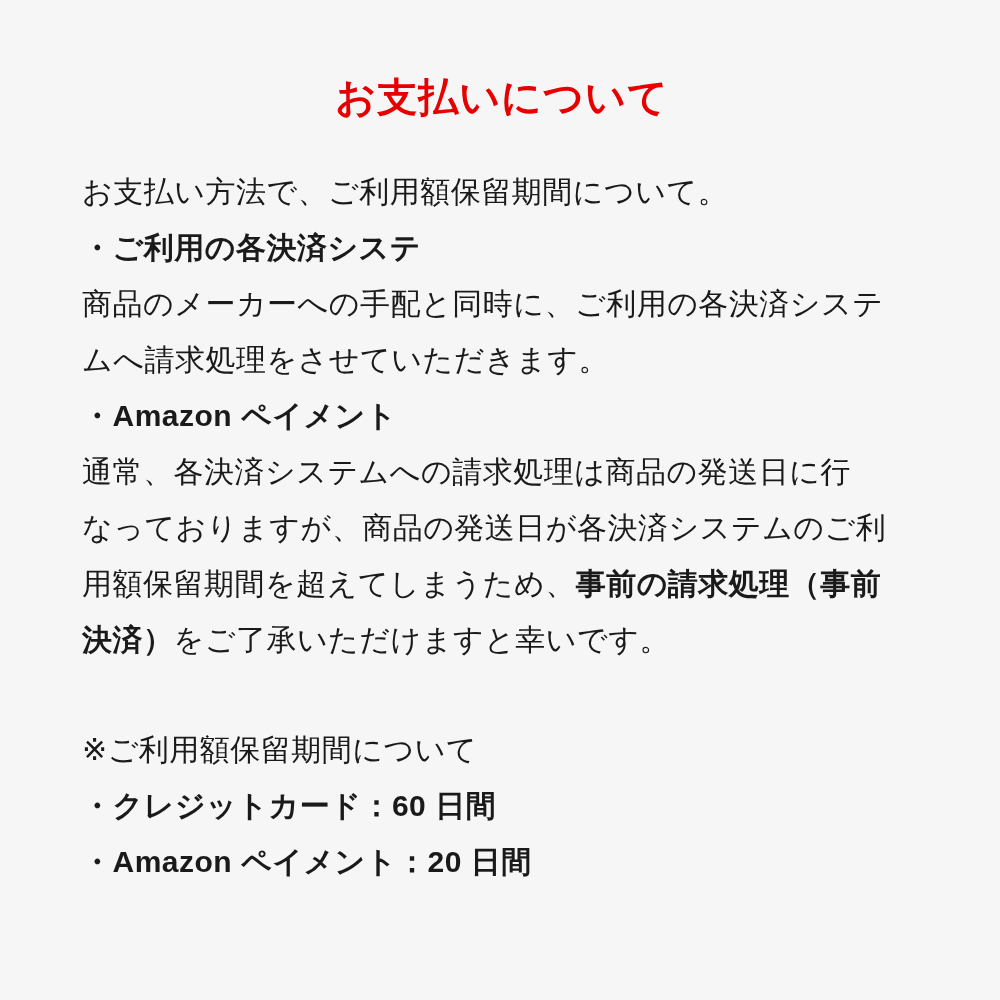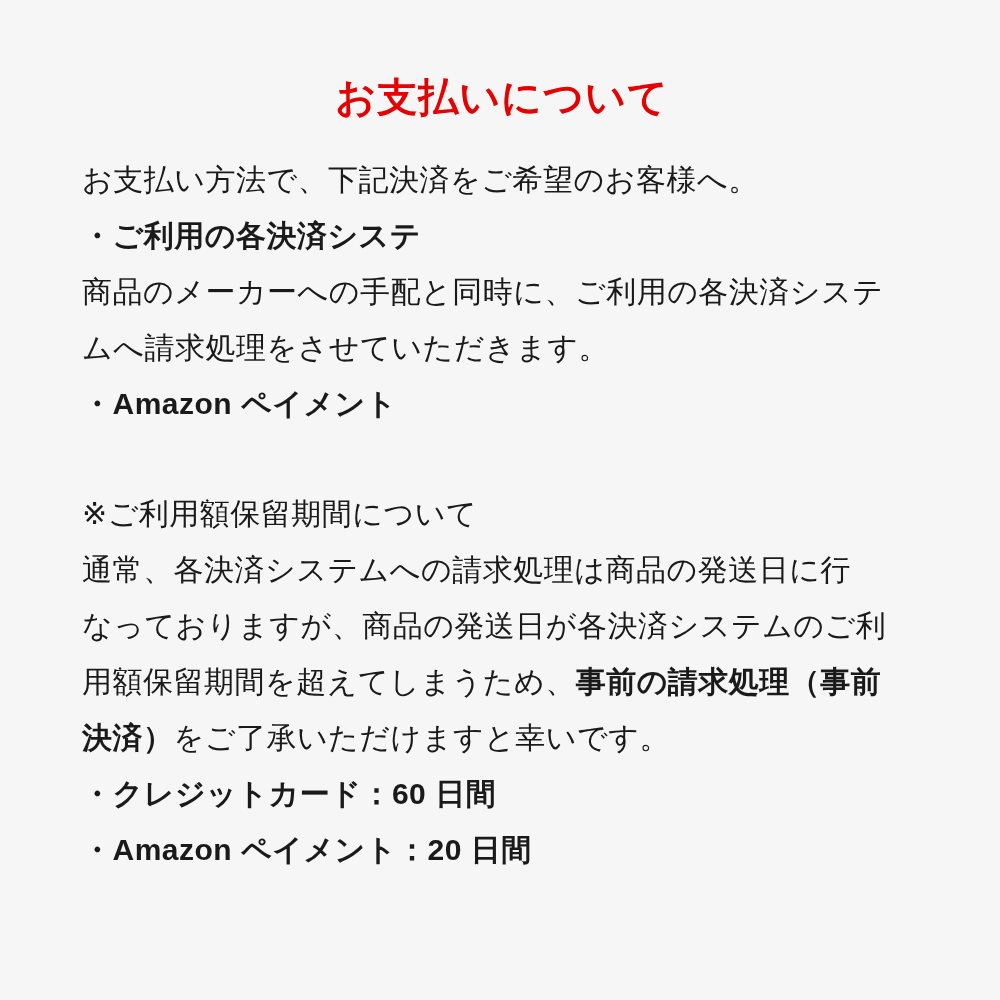--- a/index.html
+++ b/index.html
@@ -11,21 +11,21 @@
     overflow: hidden;
     font-family: "Liberation Sans", "DejaVu Sans", sans-serif;
   }
   .page {
     box-sizing: border-box;
     width: 1000px;
     height: 1000px;
     padding: 0 78px 0 82px;
   }
   .title {
-    margin: 74px 0 32px 0;
+    margin: 74px 0 44px 0;
     text-align: center;
     font-size: 40px;
     line-height: 46px;
     font-weight: bold;
     color: #e60000;
     letter-spacing: 1px;
   }
   .line {
     margin: 0;
     font-size: 30px;
@@ -41,33 +41,33 @@
     margin-top: 54px;
   }
 </style>
 </head>
 <body>
 
 <div class="page">
 
   <h1 class="title">お支払いについて</h1>
 
-  <p class="line">お支払い方法で、下記決済をご希望のお客様へ。</p>
+  <p class="line">お支払い方法で、ご利用額保留期間について。</p>
 
   <p class="line bold">・ご利用の各決済システ</p>
 
   <p class="line">商品のメーカーへの手配と同時に、ご利用の各決済システ
 ムへ請求処理をさせていただきます。</p>
 
   <p class="line bold">・Amazon ペイメント</p>
 
-  <p class="line note-gap">※ご利用額保留期間について</p>
-
   <p class="line"><span>通常、各決済システムへの請求処理は商品の発送日に行
 なっておりますが、商品の発送日が各決済システムのご利
 用額保留期間を超えてしまうため、</span><span class="bold">事前の請求処理（事前
 決済）</span><span>をご了承いただけますと幸いです。</span></p>
+
+  <p class="line note-gap">※ご利用額保留期間について</p>
 
   <p class="line bold">・クレジットカード：60 日間</p>
 
   <p class="line bold">・Amazon ペイメント：20 日間</p>
 
 </div>
 
 </body></html>

